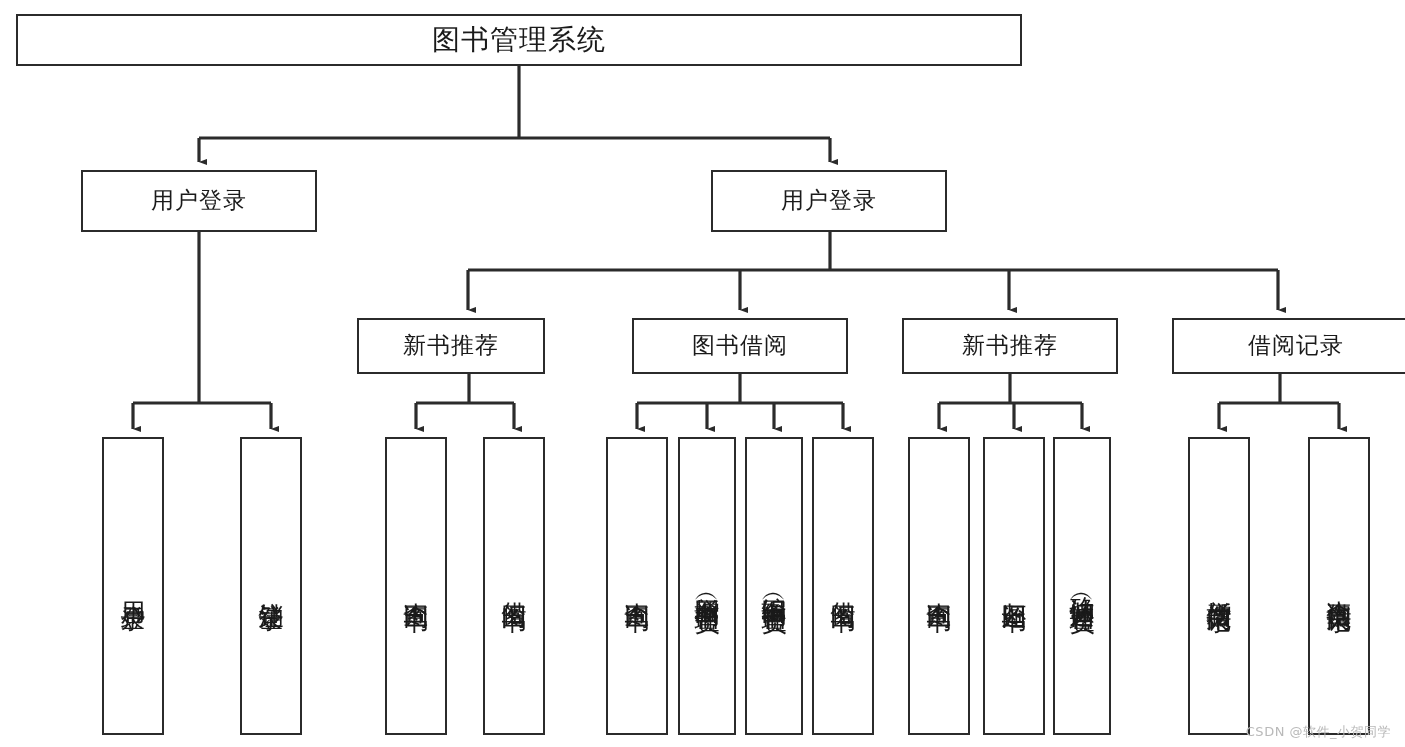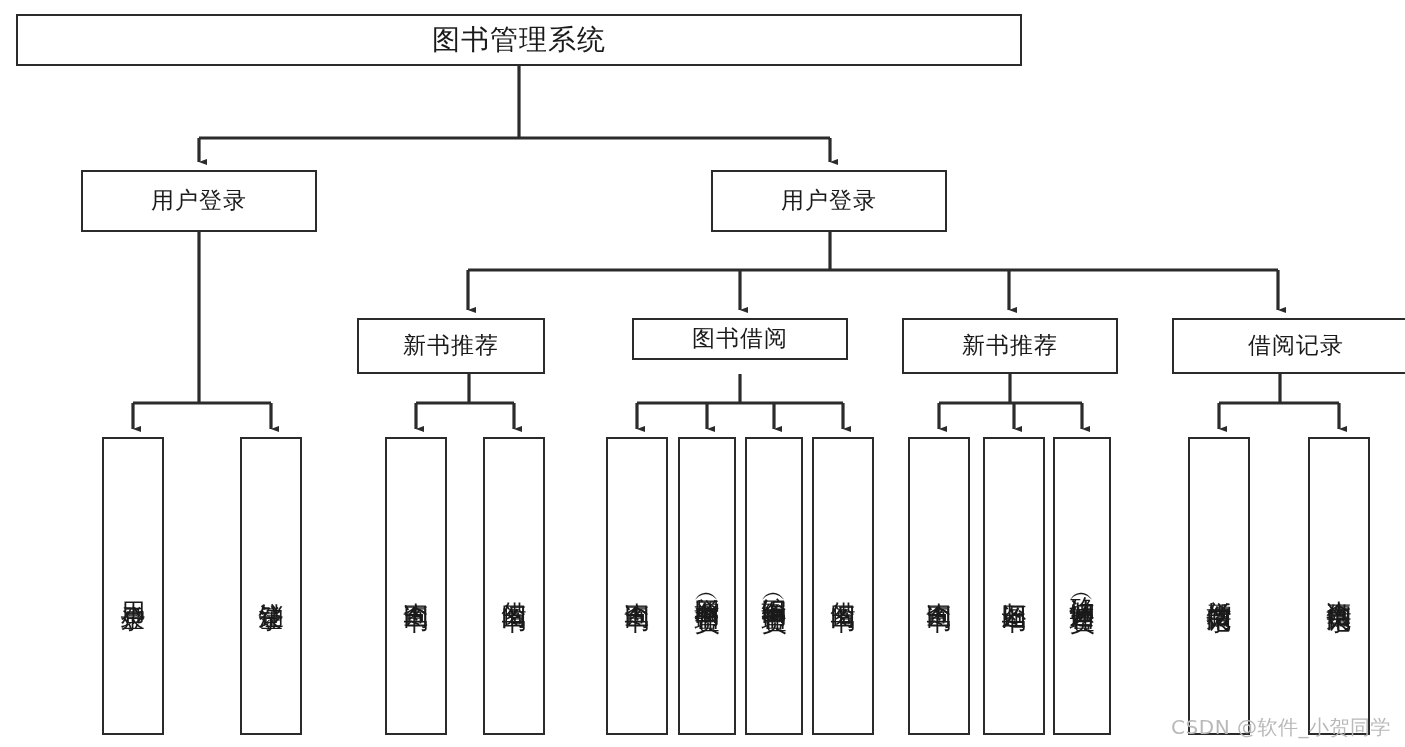--- a/index.html
+++ b/index.html
@@ -54,21 +54,21 @@
     text-align: center;
     white-space: nowrap;
   }
   .root-box .node-label-h {
     font-size: 28px;
   }
   #watermark {
     position: absolute;
     right: 14px;
     bottom: 6px;
-    font-size: 20px;
+    font-size: 13px;
     color: #b9b9b9;
     letter-spacing: 0.5px;
     white-space: nowrap;
     pointer-events: none;
   }
 </style>
 </head>
 <body>
 
 <div id="diagram-root">
@@ -131,21 +131,21 @@
   <div class="node-box" style="left: 81px; top: 170px; width: 236px; height: 62px;">
     <span class="node-label-h">用户登录</span>
   </div>
   <div class="node-box" style="left: 711px; top: 170px; width: 236px; height: 62px;">
     <span class="node-label-h">用户登录</span>
   </div>
 
   <div class="node-box" style="left: 357px; top: 318px; width: 188px; height: 56px;">
     <span class="node-label-h">新书推荐</span>
   </div>
-  <div class="node-box" style="left: 632px; top: 318px; width: 216px; height: 42px; justify-content: center;">
+  <div class="node-box" style="left: 632px; top: 318px; width: 216px; height: 56px; justify-content: center;">
     <span class="node-label-h">图书借阅</span>
   </div>
   <div class="node-box" style="left: 902px; top: 318px; width: 216px; height: 56px;">
     <span class="node-label-h">新书推荐</span>
   </div>
   <div class="node-box" style="left: 1172px; top: 318px; width: 248px; height: 56px;">
     <span class="node-label-h">借阅记录</span>
   </div>
 
   <div class="node-box" style="left: 102px; top: 437px; width: 62px; height: 298px;">

